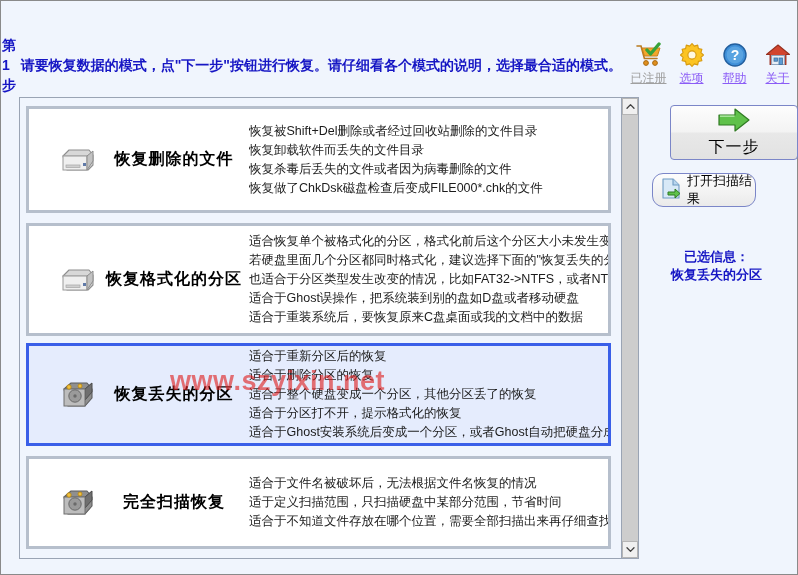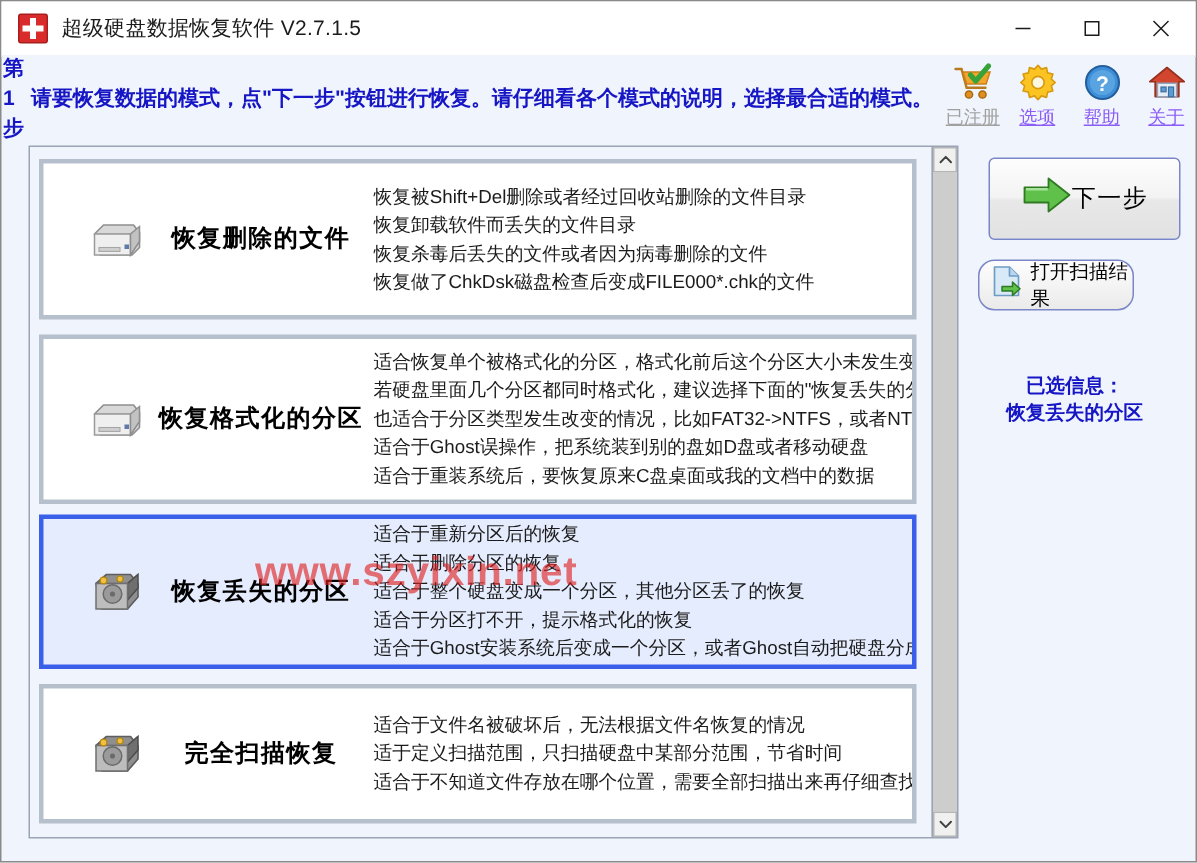--- a/index.html
+++ b/index.html
@@ -110,21 +110,22 @@
   }
   
   .rightpane{
     position:absolute;left:645px;top:96px;width:147px;height:462px;
   }
   .bigbtn{
     width:128px;height:55px;box-sizing:border-box;
     border:1px solid #7b86c8;border-radius:4px;
     background:linear-gradient(180deg,#fdfdfd 0%,#f3f3f3 48%,#e8e8e8 52%,#e2e2e2 100%);
     display:flex;align-items:center;justify-content:center;gap:0;
-    margin:8px 0 0 13px;
+    margin:8px 0 0 24px;
+    flex-direction:column;
   }
   .bigbtn .blabel{font-size:16px;color:#000;letter-spacing:1px;}
   .smallbtn{
     width:104px;height:34px;box-sizing:border-box;
     border:1px solid #7b86c8;border-radius:11px;
     background:linear-gradient(180deg,#fdfdfd 0%,#f4f4f4 50%,#eaeaea 100%);
     display:flex;align-items:center;justify-content:flex-start;gap:4px;
     margin:13px 0 0 6px;padding-left:7px;
   }
   .smallbtn .blabel{font-size:13px;color:#000;}
@@ -138,42 +139,20 @@
     font-size:27px;font-weight:bold;color:rgba(222,30,30,0.62);
     letter-spacing:0.5px;pointer-events:none;white-space:nowrap;
     font-family:"Liberation Sans","DejaVu Sans",sans-serif;
   }
 </style>
 </head>
 <body>
 
 <div class="window">
 
-  <div class="titlebar">
-    <div class="title-icon"></div>
-    <div class="title-text">超级硬盘数据恢复软件 V2.7.1.5</div>
-    <div class="winbtns">
-      <div class="winbtn">
-        <svg width="12" height="12" viewBox="0 0 12 12">
-            <line x1="1" y1="6" x2="11" y2="6" stroke="#1b1b1b" stroke-width="1"></line>
-          </svg>
-      </div>
-      <div class="winbtn">
-        <svg width="12" height="12" viewBox="0 0 12 12">
-            <rect x="1.5" y="1.5" width="9" height="9" fill="none" stroke="#1b1b1b" stroke-width="1"></rect>
-          </svg>
-      </div>
-      <div class="winbtn">
-        <svg width="12" height="12" viewBox="0 0 12 12">
-            <line x1="1" y1="1" x2="11" y2="11" stroke="#1b1b1b" stroke-width="1"></line>
-            <line x1="11" y1="1" x2="1" y2="11" stroke="#1b1b1b" stroke-width="1"></line>
-          </svg>
-      </div>
-    </div>
-  </div>
 
   <div class="header">
     <div class="header-inner">
       <div class="hdr-line1">第 1 步</div>
       <div class="hdr-line2">请要恢复数据的模式，点"下一步"按钮进行恢复。请仔细看各个模式的说明，选择最合适的模式。</div>
     </div>
 
     <div class="toolbar">
       <div class="tool disabled">
         <div class="glyph">

